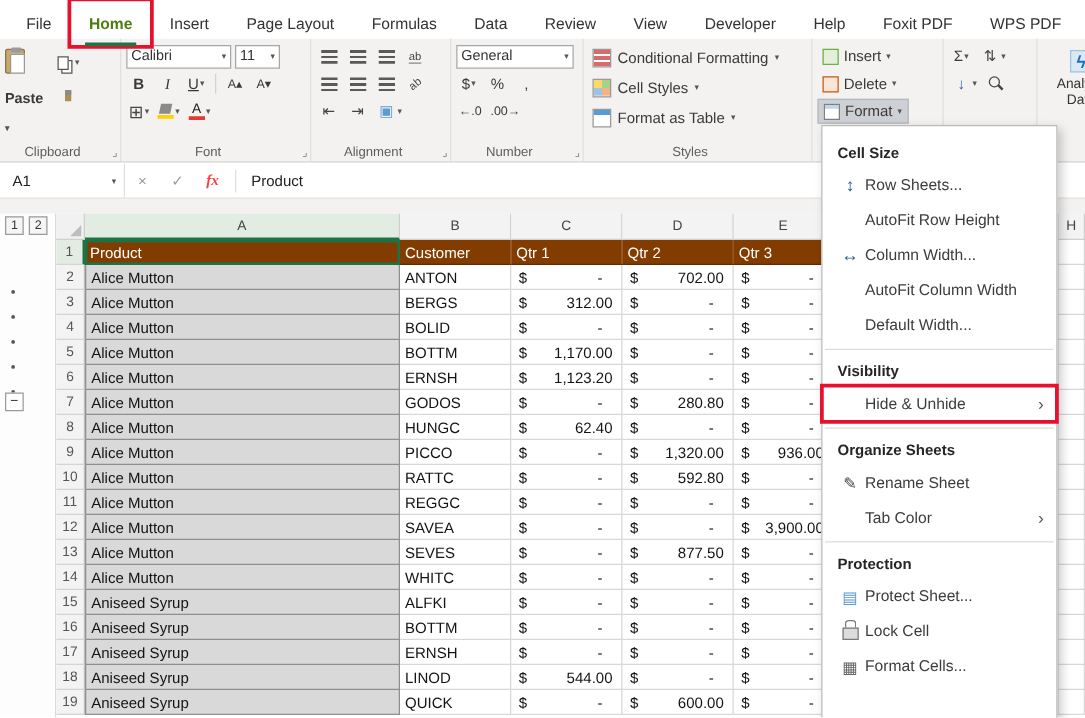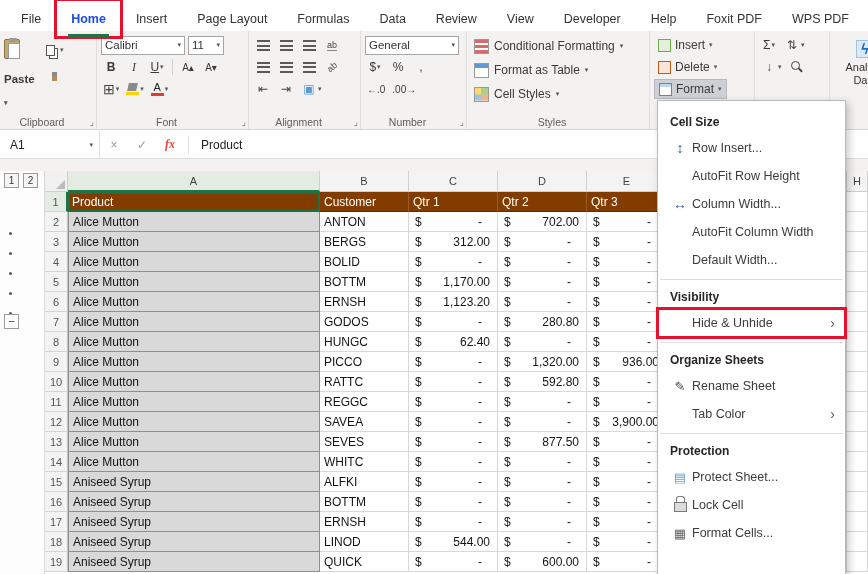--- a/index.html
+++ b/index.html
@@ -2,21 +2,21 @@
 <html><head>
 <meta charset="utf-8">
 <style>
   *{box-sizing:border-box;margin:0;padding:0;}
   html,body{width:868px;height:574px;}
   body{position:relative;overflow:hidden;font-family:"Liberation Sans",sans-serif;background:#fff;color:#252423;}
 
   
   .tabbar{position:absolute;left:0;top:0;width:100%;height:37px;background:#fff;display:flex;align-items:stretch;padding-left:6px;}
   .tab{padding:0 15px;font-size:12.5px;color:#333;display:flex;align-items:center;position:relative;white-space:nowrap;}
-  .tab.active{font-weight:bold;color:#1d4ed8;}
+  .tab.active{font-weight:bold;color:#4d7c0f;}
   .tab.active::after{content:"";position:absolute;left:12px;right:12px;bottom:0;height:3px;background:#217346;}
   .annotated{outline:3px solid #e8112d;outline-offset:-1px;z-index:60;}
 
   
   .ribbon{position:absolute;left:0;top:31px;width:100%;height:99px;background:#f3f2f1;border-bottom:1px solid #d8d6d4;display:flex;z-index:1;}
   .grp{position:relative;height:100%;border-right:1px solid #e1dfdd;padding:3px 4px 16px 4px;flex:none;}
   .grp-label{position:absolute;bottom:1px;left:0;right:12px;text-align:center;font-size:10.5px;color:#5f5d5b;white-space:nowrap;}
   .launcher{position:absolute;bottom:2px;right:2px;font-size:9px;color:#7a7a7a;}
   .r{height:22px;display:flex;align-items:center;gap:3px;}
   .sbtn{display:inline-flex;align-items:center;justify-content:center;min-width:20px;height:20px;font-size:12px;color:#3b3a39;padding:0 2px;gap:1px;}
@@ -277,27 +277,27 @@
     <span class="launcher">⌟</span>
   </div>
 
   <div class="grp" style="width:183px">
     <div class="stybtn">
       <span class="icon-cf"></span>
       <span>Conditional Formatting</span>
       <span class="chev">▾</span>
     </div>
     <div class="stybtn">
+      <span class="icon-cs"></span>
+      <span>Cell Styles</span>
+      <span class="chev">▾</span>
+    </div>
+    <div class="stybtn">
       <span class="icon-ft"></span>
       <span>Format as Table</span>
-      <span class="chev">▾</span>
-    </div>
-    <div class="stybtn">
-      <span class="icon-cs"></span>
-      <span>Cell Styles</span>
       <span class="chev">▾</span>
     </div>
     <span class="grp-label">Styles</span>
   </div>
 
   <div class="grp" style="width:105px">
     <div class="r">
       <div class="cellbtn">
         <span class="icon-insertcells"></span>
         <span>Insert</span>
@@ -759,21 +759,21 @@
         <div class="dc"></div>
         <div class="dc"></div>
       </div>
     </div>
 </div>
 
 <div class="fmt-menu">
     <div class="m-head">Cell Size</div>
     <div class="m-item">
       <div class="mi mi-row-height"></div>
-      <span class="m-label">Row Insert...</span>
+      <span class="m-label">Row Sheets...</span>
     </div>
     <div class="m-item">
       <div class="mi"></div>
       <span class="m-label">AutoFit Row Height</span>
     </div>
     <div class="m-item">
       <div class="mi mi-column-width"></div>
       <span class="m-label">Column Width...</span>
     </div>
     <div class="m-item">

